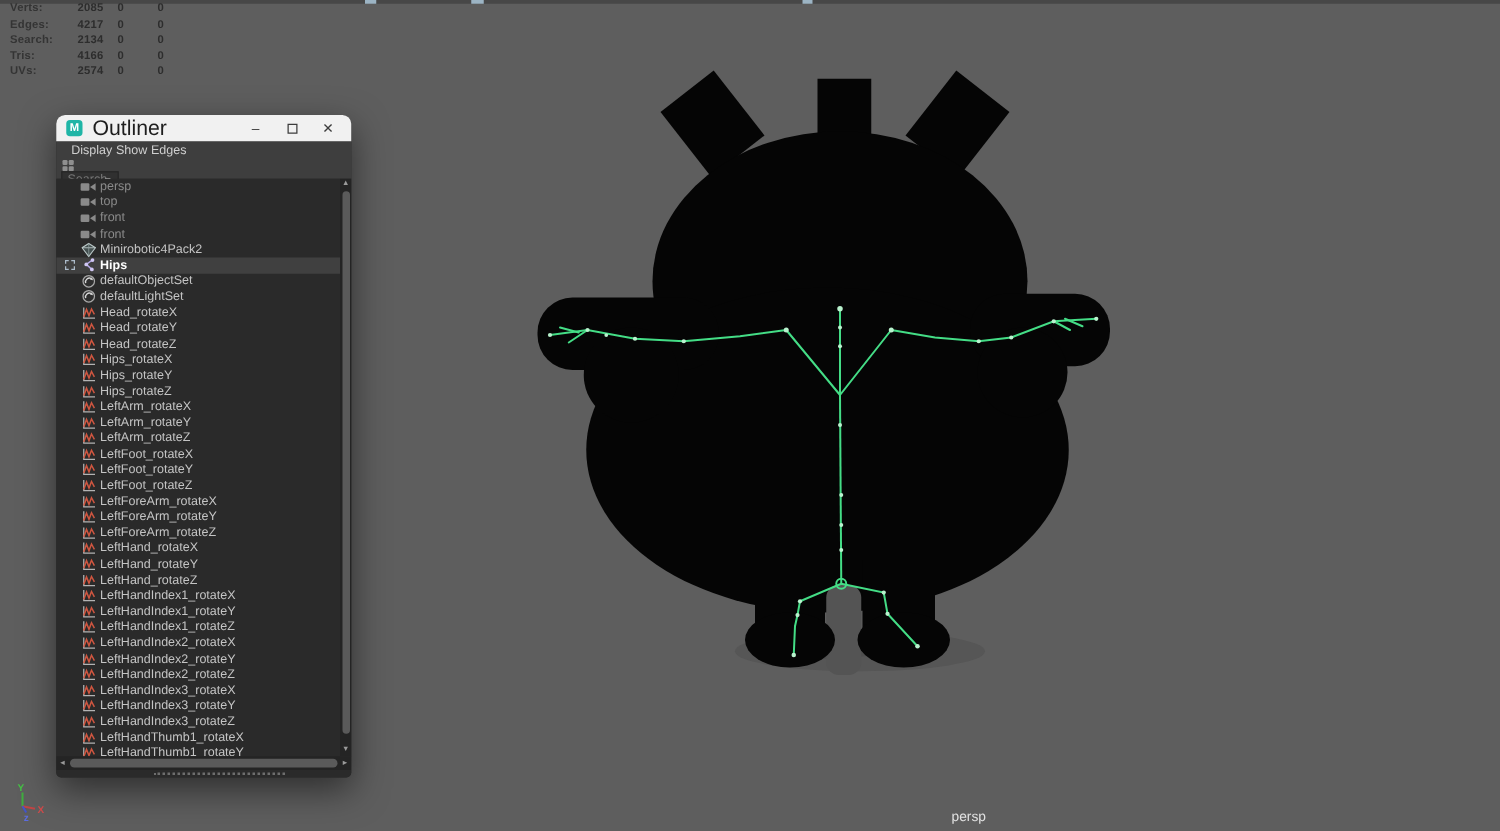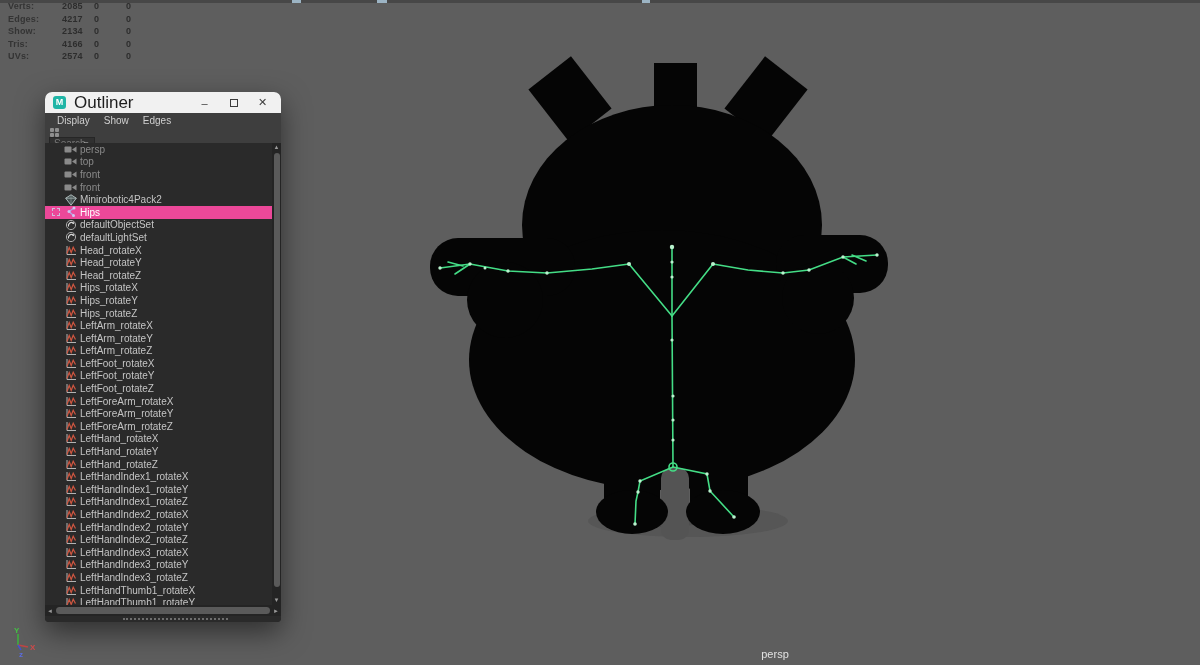--- a/index.html
+++ b/index.html
@@ -28,42 +28,42 @@
               display:flex; align-items:center; }
   .maya-ico { width:13px; height:13px; margin-left:8px; border-radius:3px; background:#1fb5a6;
               color:#ffffff; font-size:9px; font-weight:bold; text-align:center; line-height:13px; }
   .win-title { margin-left:8px; font-size:17px; color:#1e1e1e; }
   .win-btns { position:absolute; right:4px; top:0; height:21px; display:flex; }
   .win-btn { width:29px; height:21px; display:flex; align-items:center; justify-content:center;
              color:#3c3c3c; font-size:11px; cursor:default; }
   .maxbox { width:8px; height:8px; border:1px solid #3c3c3c; display:inline-block; }
 
   .menubar { height:15px; background:#3e3e3e; display:flex; align-items:center;
-             padding-left:12px; gap:14px; font-size:10px; color:#cfcfcf; }
+             padding-left:12px; gap:3px; font-size:10px; color:#cfcfcf; }
   .searchrow { position:relative; height:15px; background:#3e3e3e; display:flex; align-items:flex-start;flex-direction:column; }
   .filter-ico { width:10px; height:10px; margin-left:5px; display:grid;
                 grid-template-columns:4px 4px; grid-template-rows:4px 4px; gap:1px; }
   .filter-ico i { background:#8f8f8f; border-radius:1px; }
   .searchfield { position:relative; flex:1; height:13px; margin:0 1px 0 4px; background:#303030;
                  border:1px solid #262626; display:flex; align-items:center; }
   .searchfield .ph { margin-left:4px; font-size:10px; color:#787878; }
   .dd-arrow { position:absolute; right:4px; top:2px; font-size:8px; color:#bdbdbd; }
 
   .listwrap { position:relative; height:462px; background:#2a2a2a; overflow:hidden;
               border-radius:0; }
   .list { position:absolute; left:0; top:0; width:227px; }
   .row { height:12.6px; display:flex; align-items:center; font-size:10px; color:#c4c4c4;
          white-space:nowrap; }
   .row .expand-slot { width:10px; height:10px; margin-left:7px; flex:0 0 10px; position:relative; }
   .row .expand-box { position:absolute; left:0; top:1px; width:8px; height:8px;
                      border:1px dashed #c9dced; opacity:.8; }
   .row .icn { width:13px; height:12px; margin-left:2px; margin-right:3px; flex:0 0 13px;
               display:flex; align-items:center; justify-content:center; }
   .row.muted { color:#8a8a8a; }
-  .row.selected { background:#ec4899; color:#ffffff; font-weight:normal; }
+  .row.selected { background:#404040; color:#ffffff; font-weight:bold; }
 
   
   .vscroll { position:absolute; right:0; top:51px; width:9px; height:462px; background:#242424; }
   .vs-arrow { position:absolute; left:0; width:9px; height:9px; font-size:6px; color:#9a9a9a;
               text-align:center; line-height:9px; }
   .vs-thumb { position:absolute; left:1.5px; top:10px; width:6px; height:434px;
               background:#5a5a5a; border-radius:3px; }
   .hscroll { position:relative; height:11px; background:#242424; display:flex; align-items:center; }
   .hs-arrow { width:10px; font-size:6px; color:#9a9a9a; text-align:center; }
   .hs-thumb { flex:1; height:7px; margin:0 1px; background:#5a5a5a; border-radius:3.5px; }
@@ -86,21 +86,21 @@
 
   <div class="hud">
     <span class="lab">Verts:</span>
     <span class="val">2085</span>
     <span class="val">0</span>
     <span class="val">0</span>
     <span class="lab">Edges:</span>
     <span class="val">4217</span>
     <span class="val">0</span>
     <span class="val">0</span>
-    <span class="lab">Show:</span>
+    <span class="lab">Search:</span>
     <span class="val">2134</span>
     <span class="val">0</span>
     <span class="val">0</span>
     <span class="lab">Tris:</span>
     <span class="val">4166</span>
     <span class="val">0</span>
     <span class="val">0</span>
     <span class="lab">UVs:</span>
     <span class="val">2574</span>
     <span class="val">0</span>

